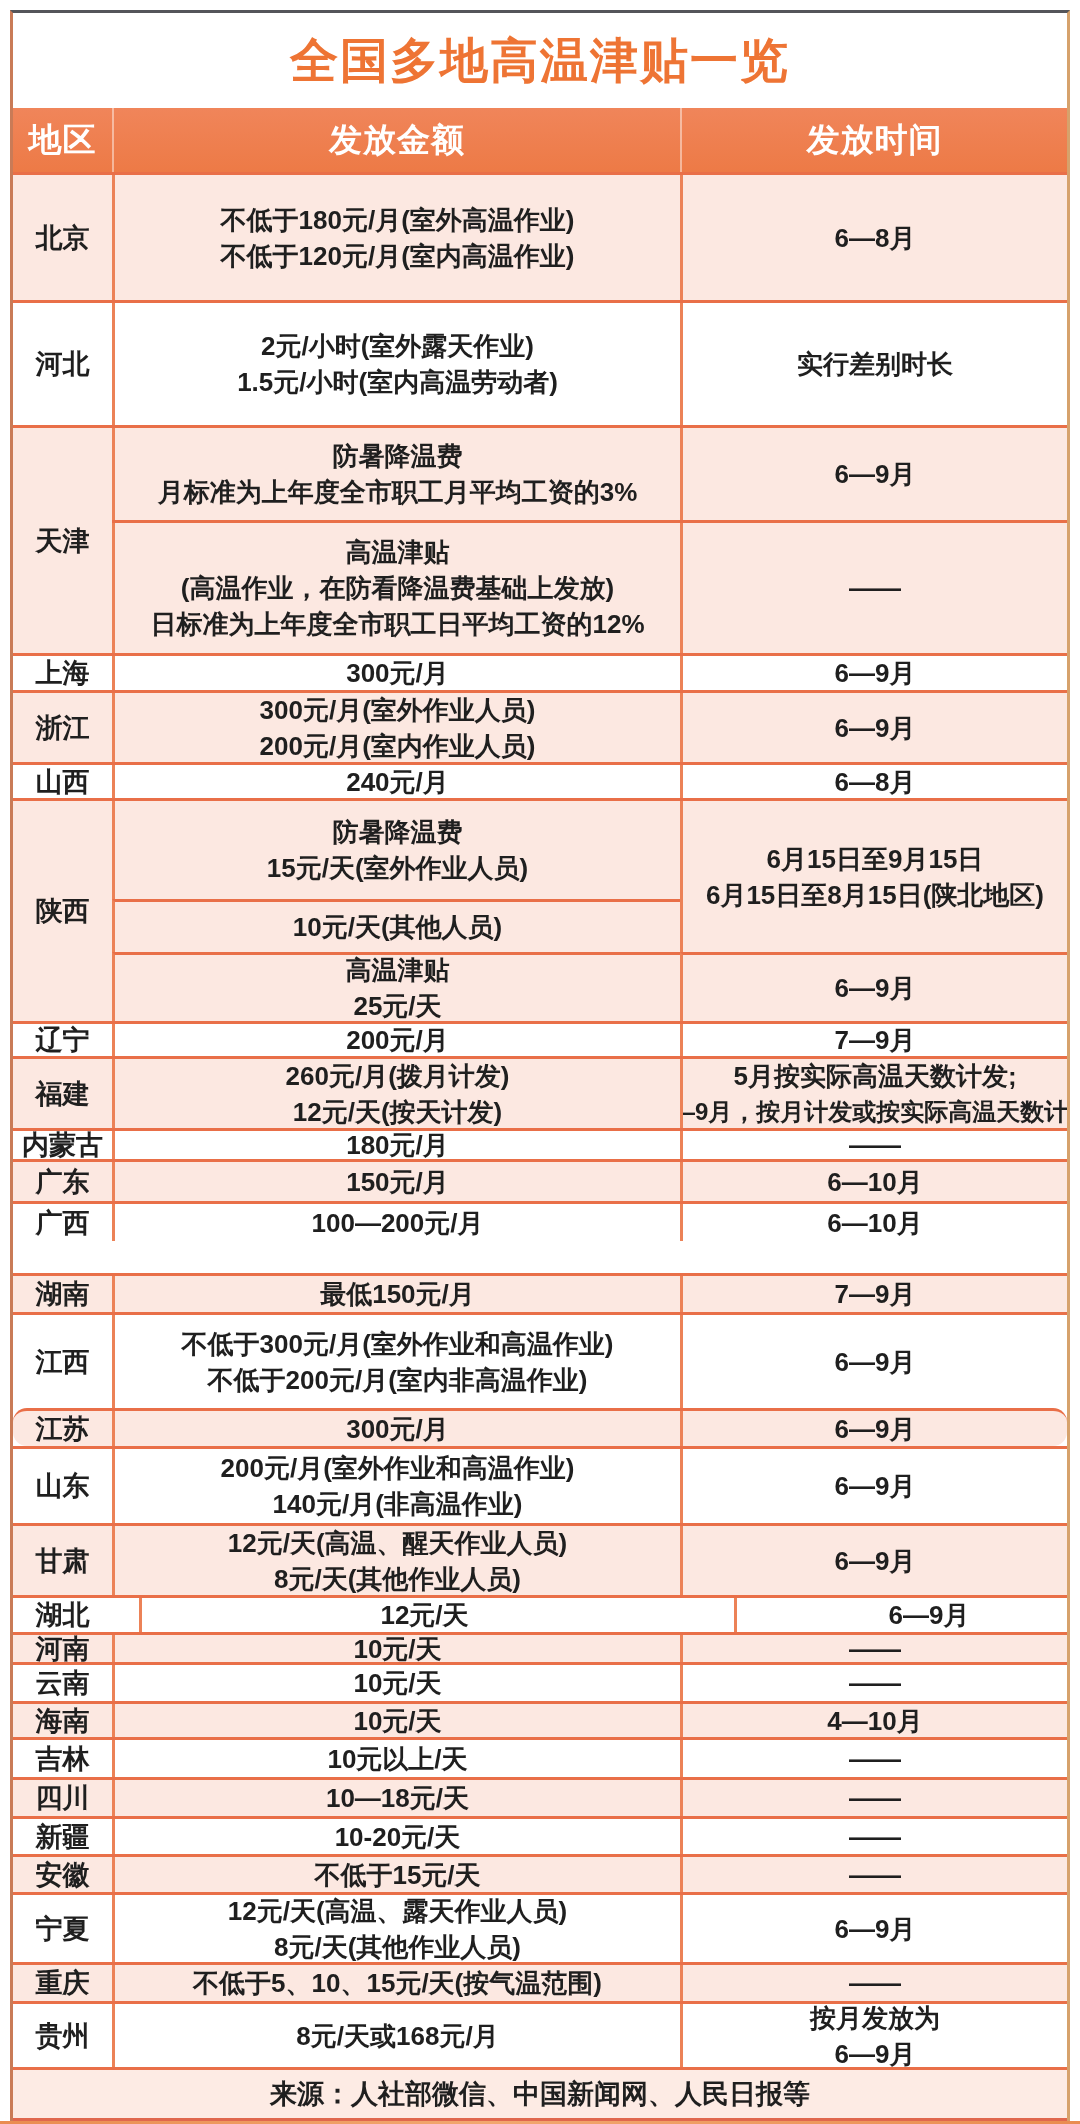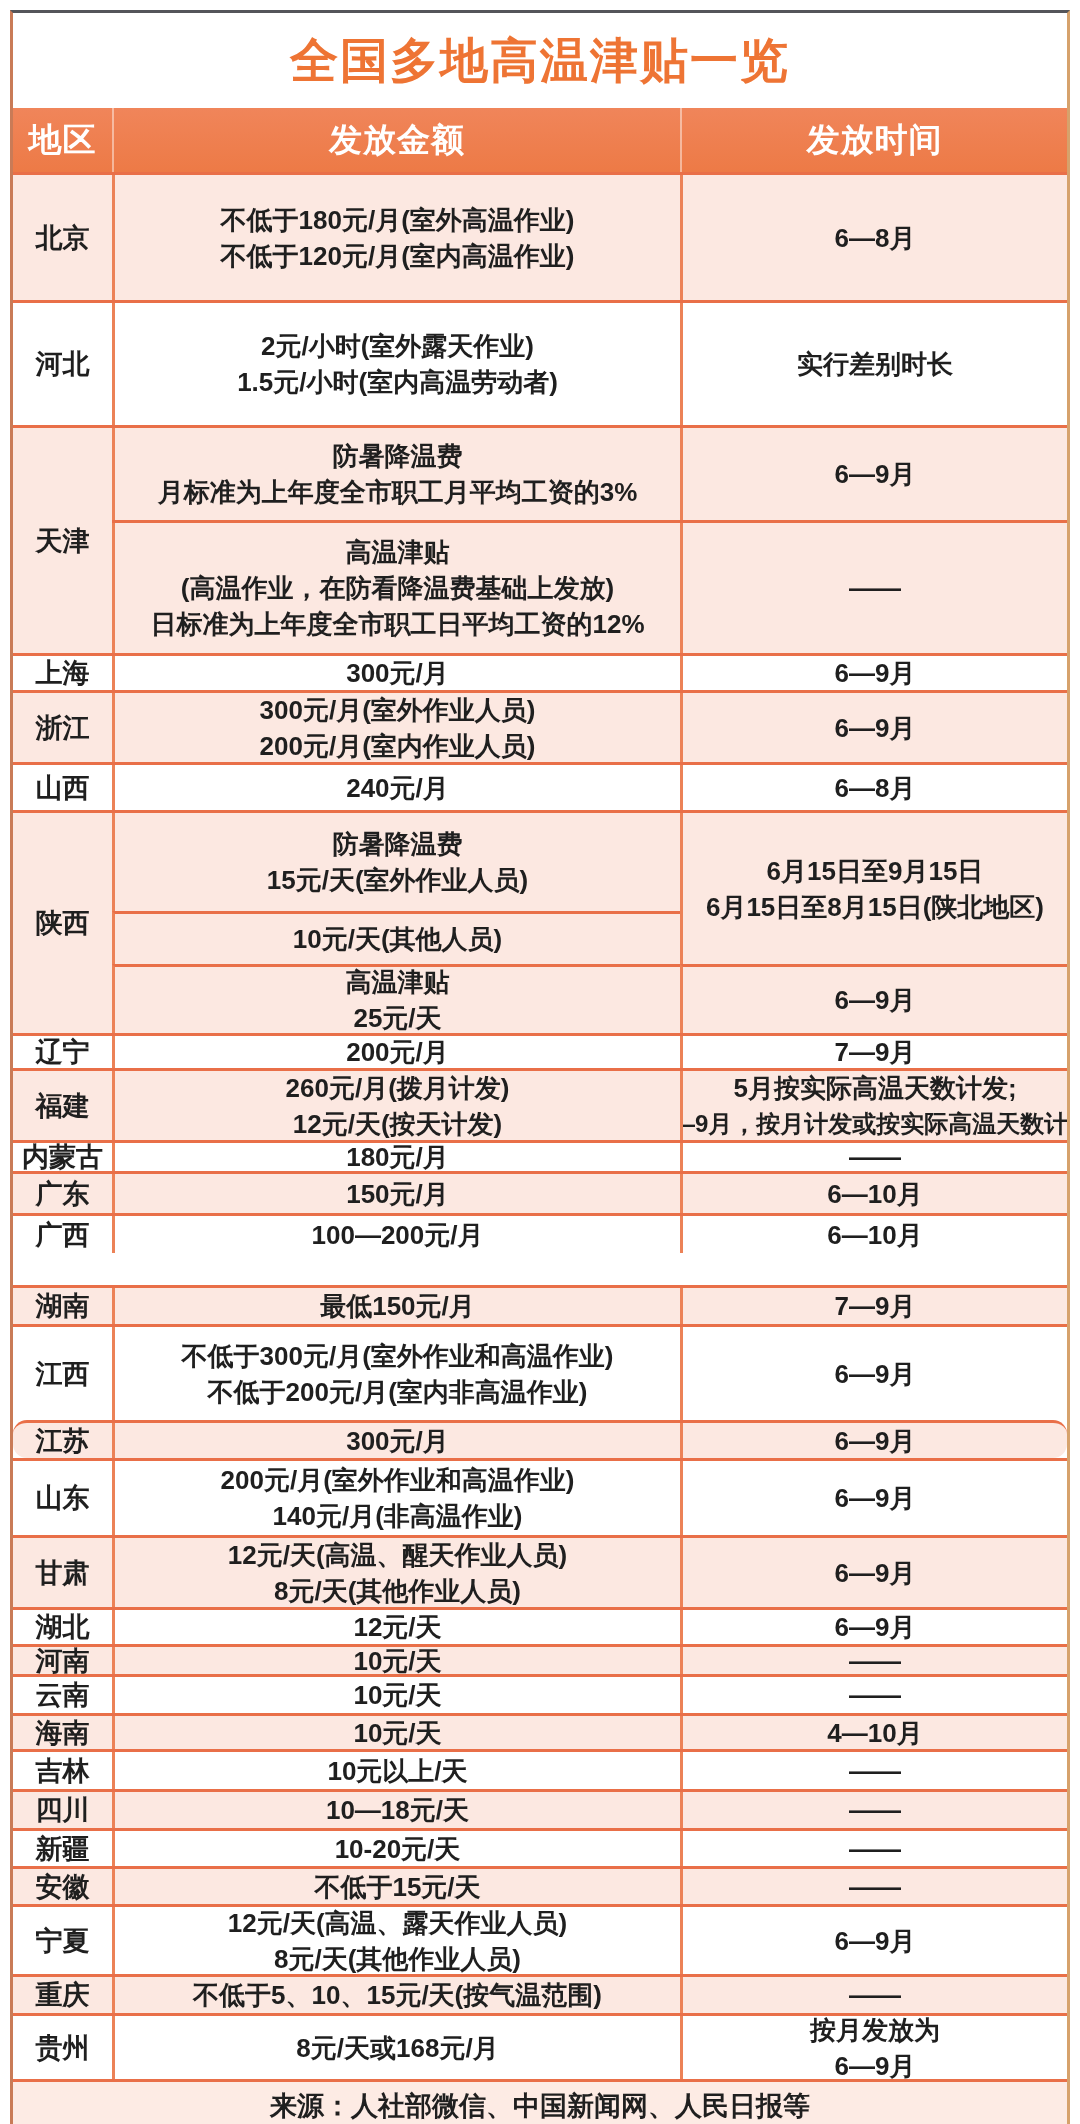--- a/index.html
+++ b/index.html
@@ -154,21 +154,21 @@
           <div class="region-label">浙江</div>
         </div>
         <div class="cell money">
           <div class="line">300元/月(室外作业人员)</div>
           <div class="line">200元/月(室内作业人员)</div>
         </div>
         <div class="cell time">
           <div class="line">6—9月</div>
         </div>
       </div>
-      <div class="row tone-white" style="height: 48px;">
+      <div class="row tone-white" style="height: 36px;">
         <div class="cell">
           <div class="region-label">山西</div>
         </div>
         <div class="cell money">
           <div class="line">240元/月</div>
         </div>
         <div class="cell time">
           <div class="line">6—8月</div>
         </div>
       </div>
@@ -303,21 +303,21 @@
           <div class="region-label">甘肃</div>
         </div>
         <div class="cell money">
           <div class="line">12元/天(高温、醒天作业人员)</div>
           <div class="line">8元/天(其他作业人员)</div>
         </div>
         <div class="cell time">
           <div class="line">6—9月</div>
         </div>
       </div>
-      <div class="row tone-white" style="height: 37px;">
+      <div class="row tone-white" style="height: 37px; gap: 27px;">
         <div class="cell">
           <div class="region-label">湖北</div>
         </div>
         <div class="cell money">
           <div class="line">12元/天</div>
         </div>
         <div class="cell time">
           <div class="line">6—9月</div>
         </div>
       </div>

